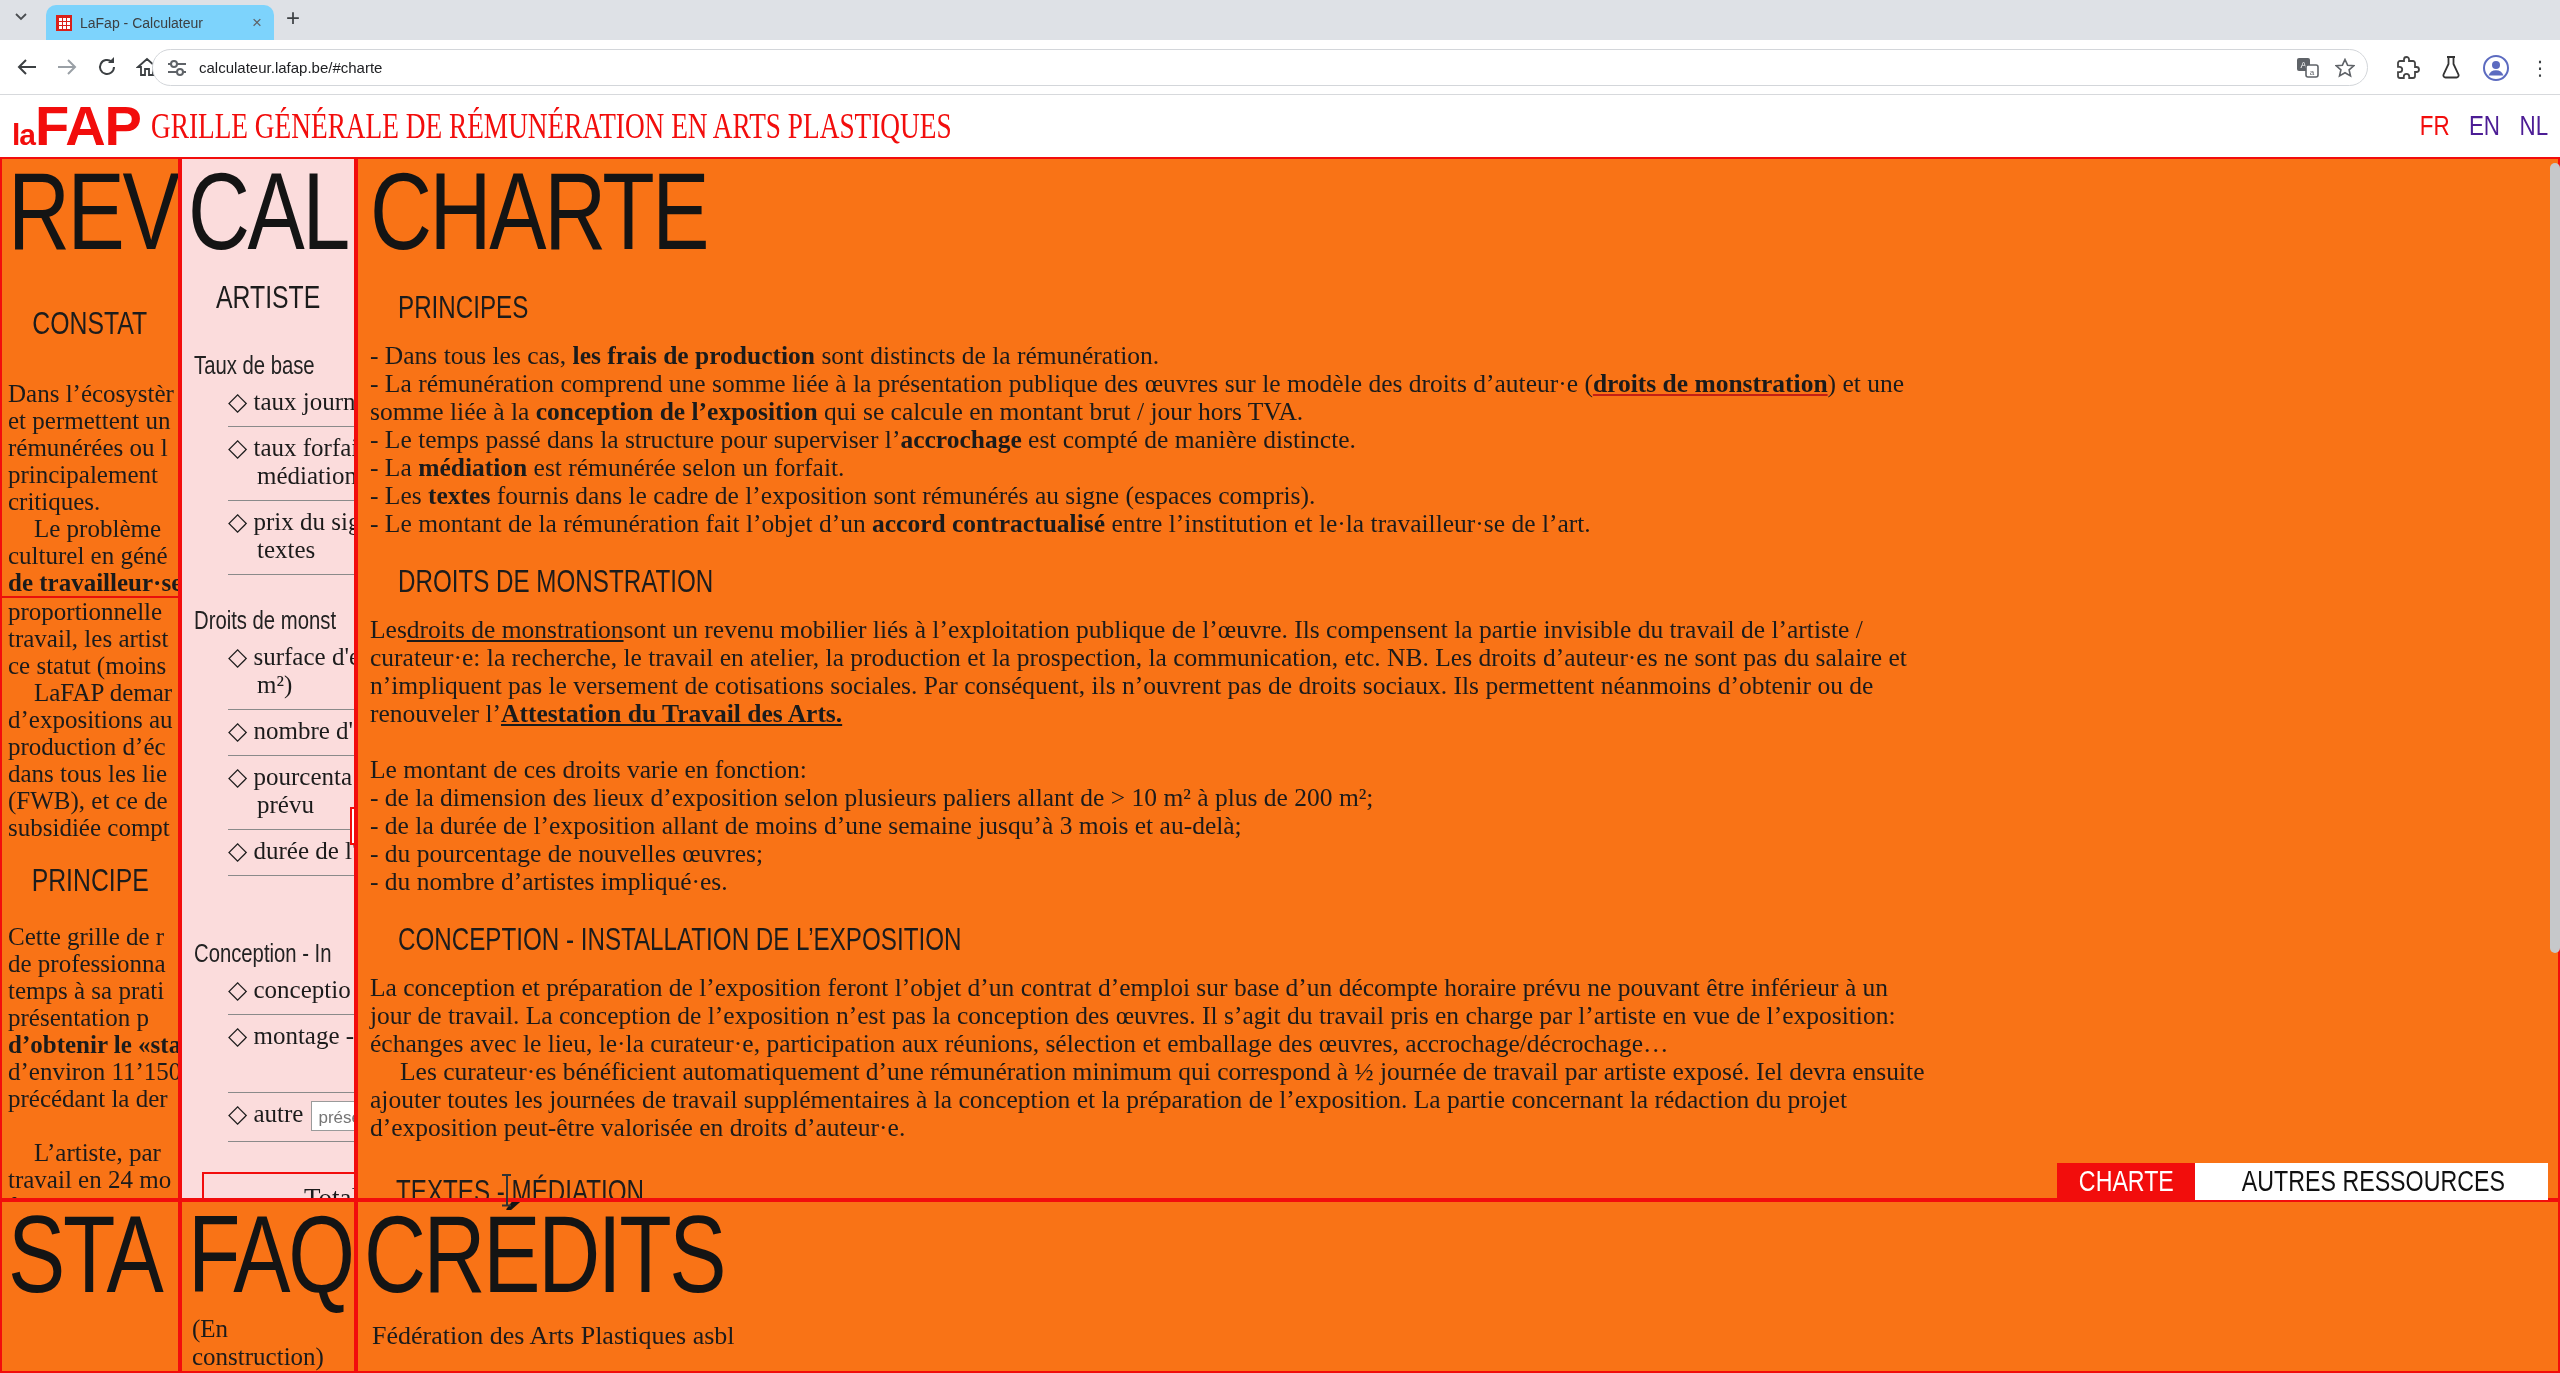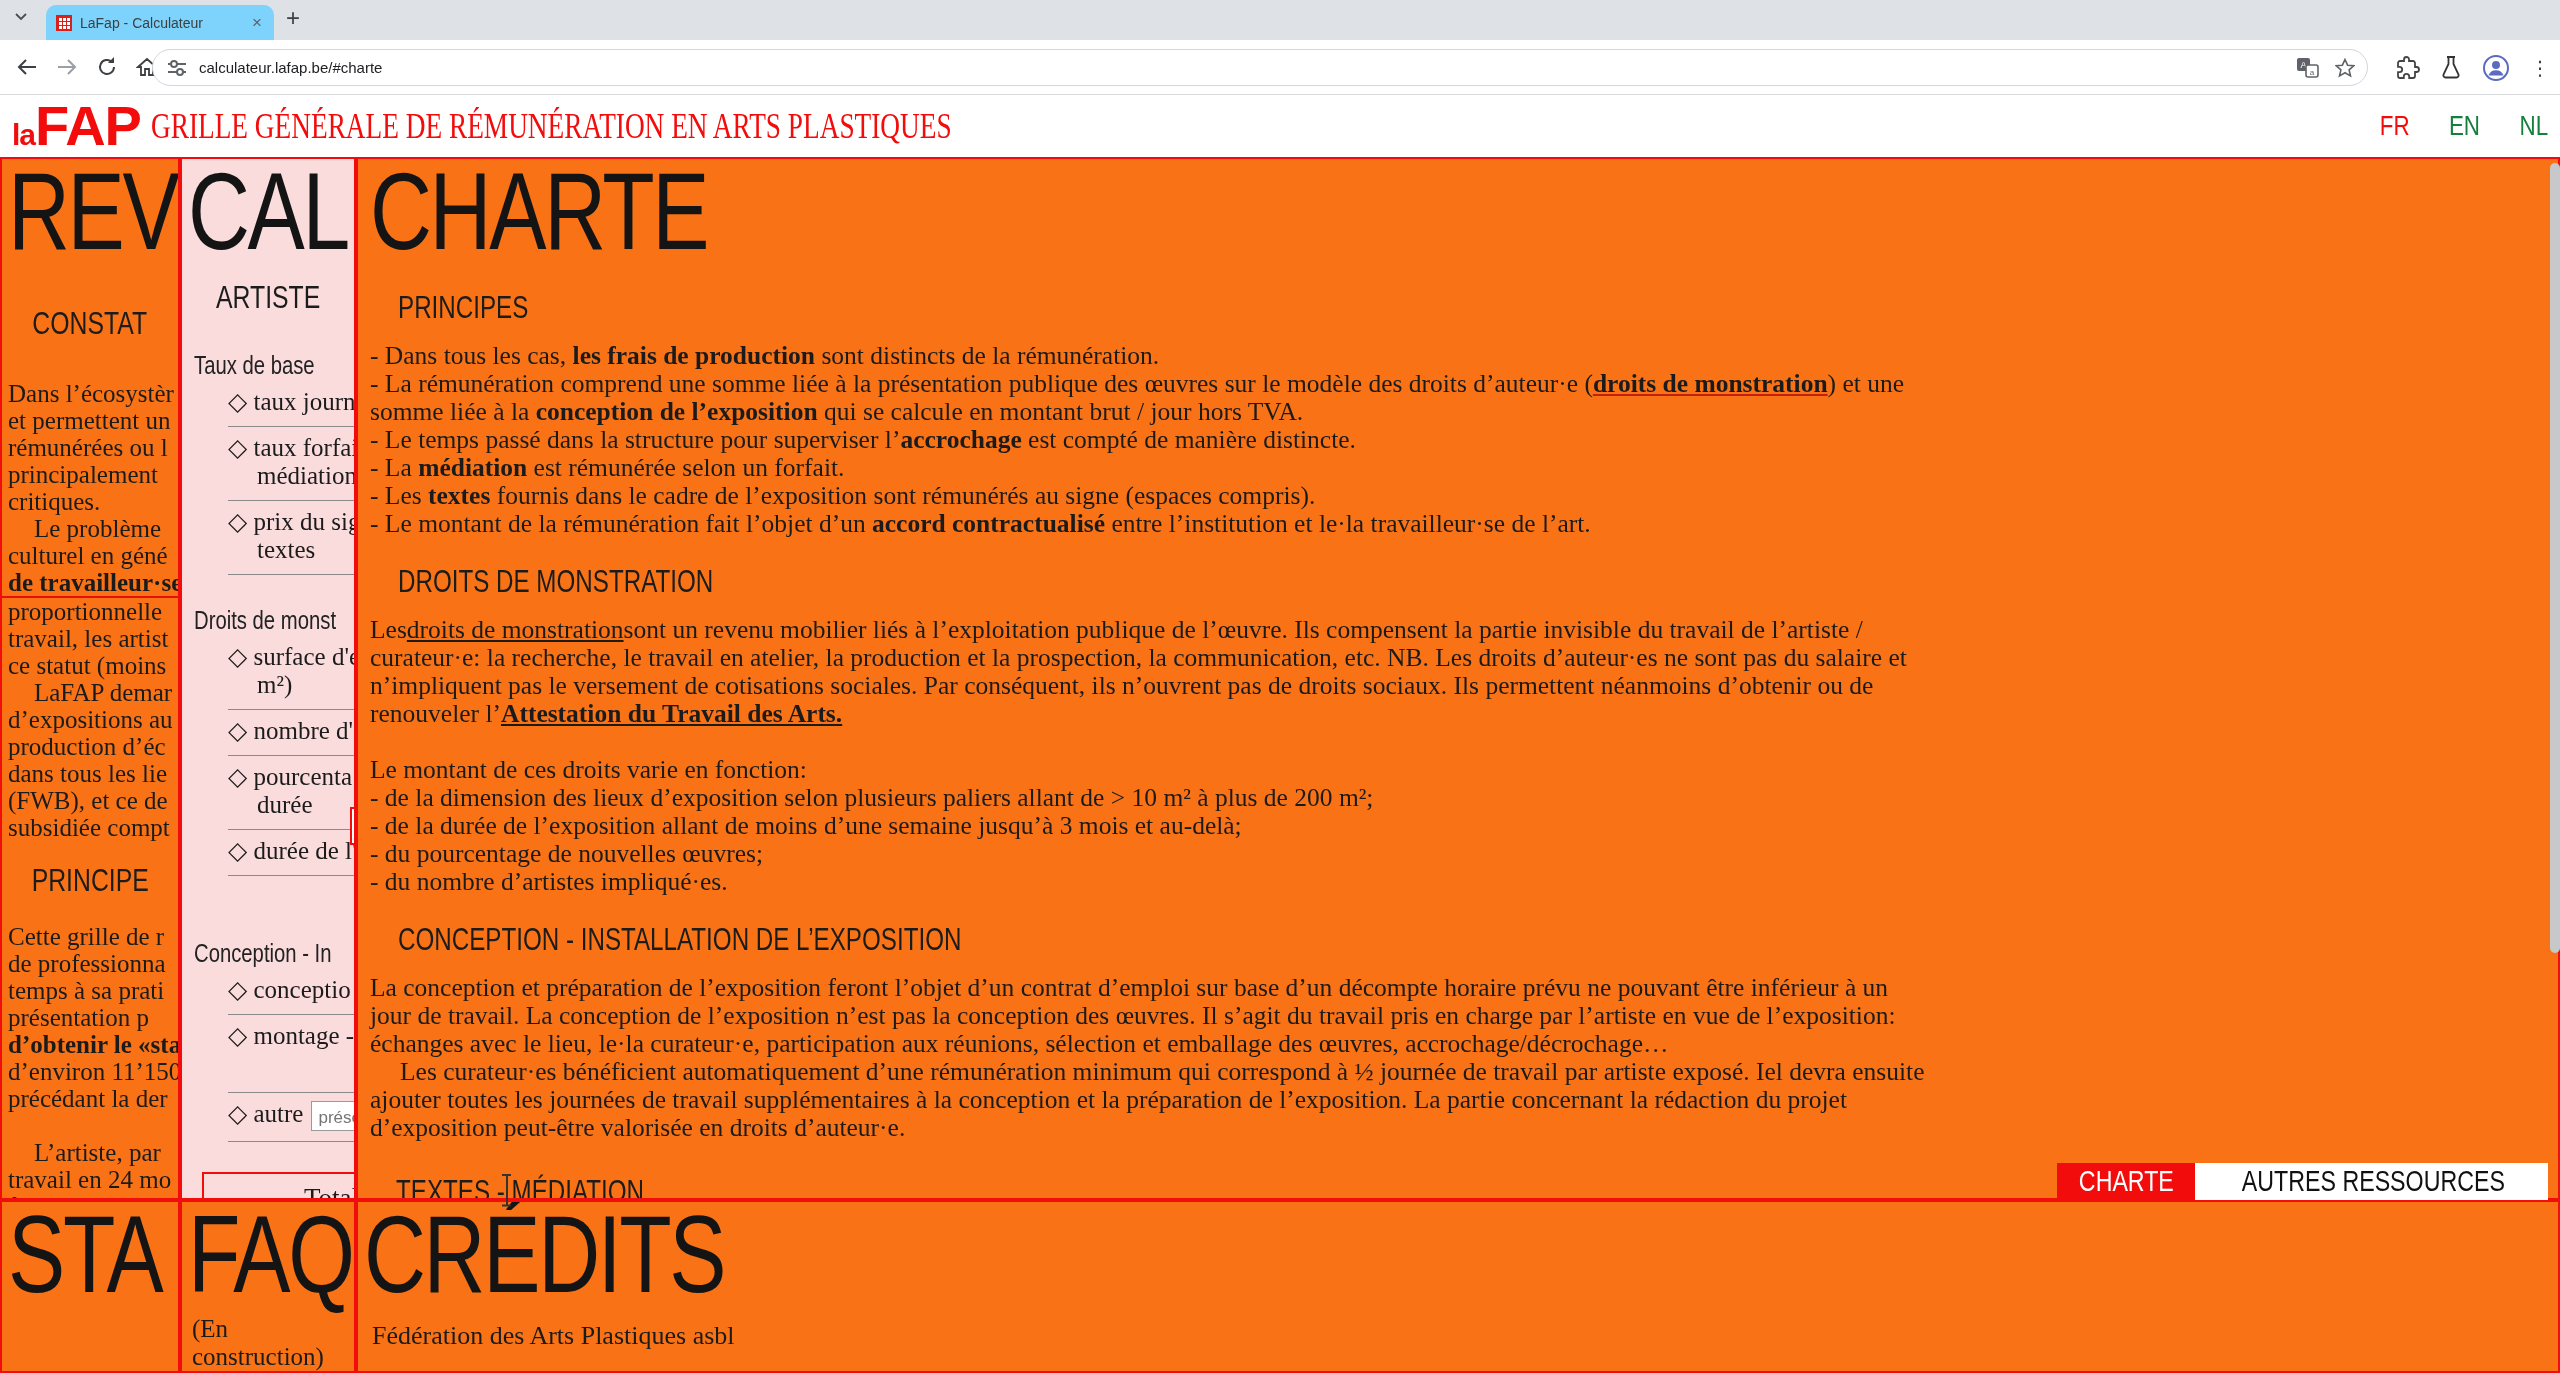--- a/index.html
+++ b/index.html
@@ -38,21 +38,21 @@
   
   .siteheader { position:absolute; left:0; top:96px; width:2560px; height:61px; background:#fff;
                 display:flex; align-items:center; }
   .logo { display:flex; align-items:baseline; padding-left:12px; color:#f20d0c; font-weight:bold;
           font-family:"Liberation Sans",sans-serif; letter-spacing:-1px; }
   .logo .la  { font-size:30px; }
   .logo .fap { font-size:56px; line-height:.9; }
   .site-title { color:#f20d0c; font-size:35px; margin-left:10px; }
   .langs { position:absolute; right:8px; top:14px; font-size:28px; display:flex; gap:12px; }
   .langs .active { color:#f20d0c; }
-  .langs .idle { color:#15803d;margin-left:20px; }
+  .langs .idle { color:#4c1d95; }
 
   
   .panel { position:absolute; background:#f97316; border:2px solid #f20d0c; overflow:hidden; }
   .giant { font-family:"Liberation Sans","DejaVu Sans",sans-serif; font-size:110px; line-height:.95;
            letter-spacing:-3px; color:#141414; white-space:nowrap; }
   .sec { font-family:"Liberation Sans","DejaVu Sans",sans-serif; font-size:31px; color:#1c1c1c; }
   .center { text-align:center; }
 
   .rev { left:0; top:157px; width:180px; height:1043px; }
   .rev .giant { margin:0 0 0 6px; }
@@ -279,21 +279,21 @@
   </div>
   <div class="item">
     <div>◇ surface d'e</div>
     <div class="l2">m²)</div>
   </div>
   <div class="item">
     <div>◇ nombre d'</div>
   </div>
   <div class="item">
     <div>◇ pourcenta</div>
-    <div class="l2">durée</div>
+    <div class="l2">prévu</div>
   </div>
   <div class="item">
     <div>◇ durée de l'</div>
   </div>
 
   <div class="mini-btn" style="top:648px;"></div>
 
   <div class="plabel" style="margin-top:62px;">
     <span class="cx">Conception - In</span>
   </div>

